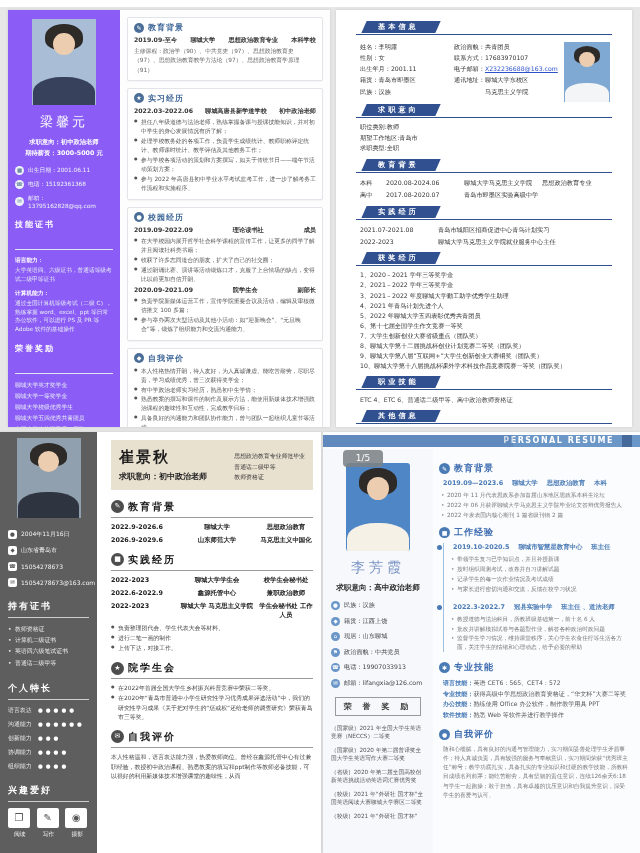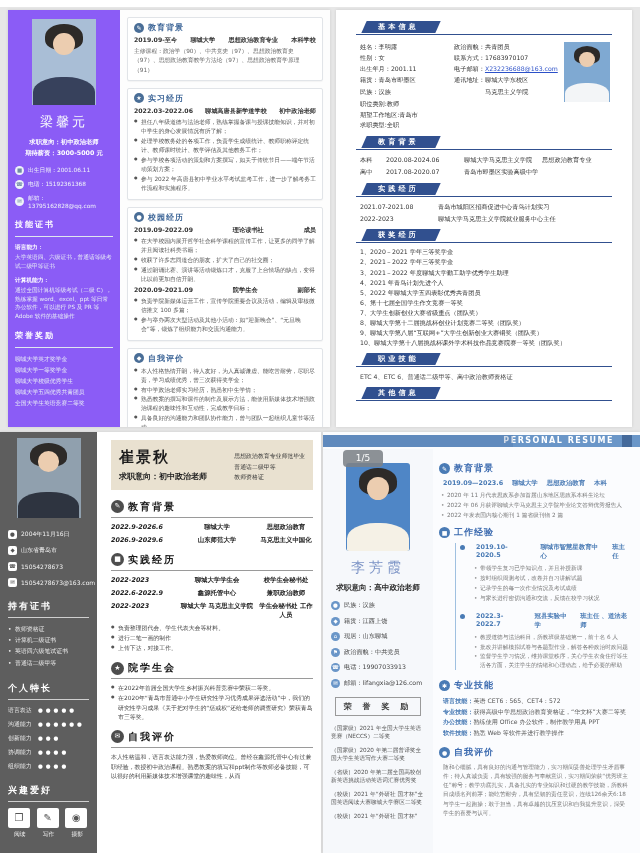--- a/index.html
+++ b/index.html
@@ -23,21 +23,21 @@
   .q1{left:8px;top:10px;width:322px;height:417px;display:flex;box-shadow:0 0 3px rgba(0,0,0,.12);}
   .q1-side{width:98px;flex:none;background:#8b5cf6;color:#eef3f8;padding:9px 7px 0;}
   .q1-side .photo{width:64px;height:86px;margin:0 auto 8px;}
   .q1-name{font-size:13px;letter-spacing:3px;text-align:center;color:#f7fafc;margin-bottom:6px;}
   .q1-intent{font-size:6.3px;font-weight:bold;text-align:center;line-height:1.7;color:#fff;}
   .q1-contacts{margin:8px 0 10px;}
   .crow{display:flex;align-items:center;margin:5px 0;font-size:5.8px;color:#f0f4f9;}
   .crow .cico{flex:none;width:9px;height:9px;border-radius:50%;background:#eef3f8;color:#718aa6;
         font-size:5.5px;line-height:9px;text-align:center;margin-right:4px;}
   .q1-st{font-size:8px;font-weight:bold;letter-spacing:2px;border-bottom:1px solid #dfe7ef;
-        padding-bottom:6px;margin:9px 0 6px;color:#fff;}
+        padding-bottom:19px;margin:9px 0 6px;color:#fff;}
   .q1-skill{font-size:5.7px;line-height:1.55;margin-bottom:5px;color:#e9eff6;}
   .q1-skill b{display:block;margin-bottom:1px;color:#fff;}
   .q1-honor{font-size:5.8px;line-height:1.9;color:#e9eff6;}
   .q1-main{flex:1;padding:7px 7px 0;background:#fdfdfd;}
   .box{border:1px solid #e1e4e8;background:#fff;border-radius:2px;padding:4px 6px 5px;margin-bottom:7px;
        box-shadow:0 1px 1px rgba(0,0,0,.04);}
   .bh{display:flex;align-items:center;margin-bottom:3px;}
   .bico{flex:none;width:10px;height:10px;border-radius:50%;background:#4a6e97;color:#fff;font-size:6px;
        line-height:10px;text-align:center;margin-right:4px;}
   .bt{font-size:8px;font-weight:bold;color:#41699a;letter-spacing:1px;}
@@ -86,21 +86,21 @@
   .q3-hob .hlb{font-size:5.8px;color:#eee;margin-top:2px;}
   .q3-main{flex:1;padding:8px 8px 0 14px;background:#fff;}
   .q3-head{background:#e9e1d0;display:flex;justify-content:space-between;padding:8px 8px 7px;margin-bottom:10px;}
   .q3-name{font-size:15px;font-weight:bold;color:#1c1c1c;letter-spacing:2px;}
   .q3-int{font-size:8px;font-weight:bold;color:#222;margin-top:4px;}
   .q3-tags{font-size:5.9px;color:#333;line-height:1.8;text-align:left;padding-top:3px;}
   .q3-sh{display:flex;align-items:center;border-bottom:1px solid #9a9a9a;padding-bottom:3px;margin:8px 0 5px;}
   .q3-sh .bico{width:13px;height:13px;background:#4d4d4d;font-size:7px;line-height:13px;}
   .q3-sh .bt{font-size:10px;color:#1a1a1a;letter-spacing:2px;}
   .q3-row{display:flex;font-size:6.4px;font-weight:bold;color:#222;margin:4px 0;}
-  .q3-row .ra{width:64px;flex:none;font-style:italic;}
+  .q3-row .ra{width:64px;flex:none;}
   .q3-row .rb{width:84px;flex:none;text-align:center;}
   .q3-row .rc{flex:1;text-align:center;}
   .q3 .bl li{font-size:5.9px;color:#444;}
   .q3-par{font-size:5.9px;color:#444;line-height:1.65;}
 
   
   .q4{left:323px;top:432px;width:317px;height:436px;background:#fbfcfe;box-shadow:0 0 3px rgba(0,0,0,.12);}
   .q4-band{position:absolute;top:3px;left:0;right:0;height:12px;background:#6a96c8;color:#fff;
       font-size:8px;font-weight:bold;letter-spacing:1.5px;line-height:12px;text-align:right;padding-right:26px;box-sizing:border-box;}
   .q4-band::after{content:"";position:absolute;right:8px;top:0;width:10px;height:12px;background:#44699a;}
@@ -117,21 +117,21 @@
   .q4-awbox{border:1px solid #9a9a9a;width:84px;margin:9px auto 8px;text-align:center;padding:3px 0;
       font-size:8px;font-weight:bold;letter-spacing:4px;color:#3c3c3c;}
   .q4-aw li{font-size:5.7px;color:#555;line-height:1.5;margin-bottom:5px;padding:0 2px;}
   .q4-main{flex:1;padding:6px 9px 0 6px;}
   .q4-sh{display:flex;align-items:center;margin:7px 0 4px;}
   .q4-sh .bico{background:#4a7bb5;width:11px;height:11px;line-height:11px;font-size:6px;}
   .q4-sh .bt{font-size:9px;color:#3e6cb0;letter-spacing:1px;}
   .q4-eh{display:flex;gap:9px;font-size:6.4px;font-weight:bold;color:#4a7bb5;margin:2px 0 3px 4px;}
   .q4-bl li{position:relative;font-size:5.7px;color:#777;line-height:1.55;padding-left:8px;margin-bottom:1px;}
   .q4-bl li::before{content:"•";position:absolute;left:2px;color:#999;}
-  .q4-tl{margin-left:16px;border-left:1px solid #9fc0e0;padding-left:16px;}
+  .q4-tl{margin-left:4px;border-left:1px solid #9fc0e0;padding-left:5px;}
   .q4-ent{position:relative;margin-bottom:9px;}
   .q4-ent::before{content:"";position:absolute;left:-12px;top:2px;width:5px;height:5px;border-radius:50%;background:#4a7bb5;}
   .q4-skill{font-size:6.1px;line-height:1.75;color:#555;margin-left:4px;}
   .q4-skill b{color:#4a7bb5;}
   .q4-par{font-size:5.7px;color:#777;line-height:1.62;margin:1px 2px 0 4px;}
 </style>
 </head>
 <body>
 
 <div class="q q1">
@@ -257,20 +257,21 @@
       <div><span>电子邮箱：</span><span class="q2-link">X232236688@163.com</span></div>
       <div>通讯地址：聊城大学东校区</div>
       <div class="addr2">马克思主义学院</div>
     </div>
     <div class="photo ph-tr">
         <span class="hair"></span>
         <span class="face"></span>
         <span class="torso"></span>
       </div>
   </div>
+  <div class="ban"><span class="bg"></span><span class="tx">求职意向</span></div>
   <ul class="q2-lines">
       <li>职位类别:教师</li>
       <li>期望工作地区:青岛市</li>
       <li>求职类型:全职</li>
     </ul>
   <div class="ban"><span class="bg"></span><span class="tx">教育背景</span></div>
   <div>
       <div class="q2-row">
         <span class="ca">本科</span>
         <span class="cb">2020.08-2024.06</span>

